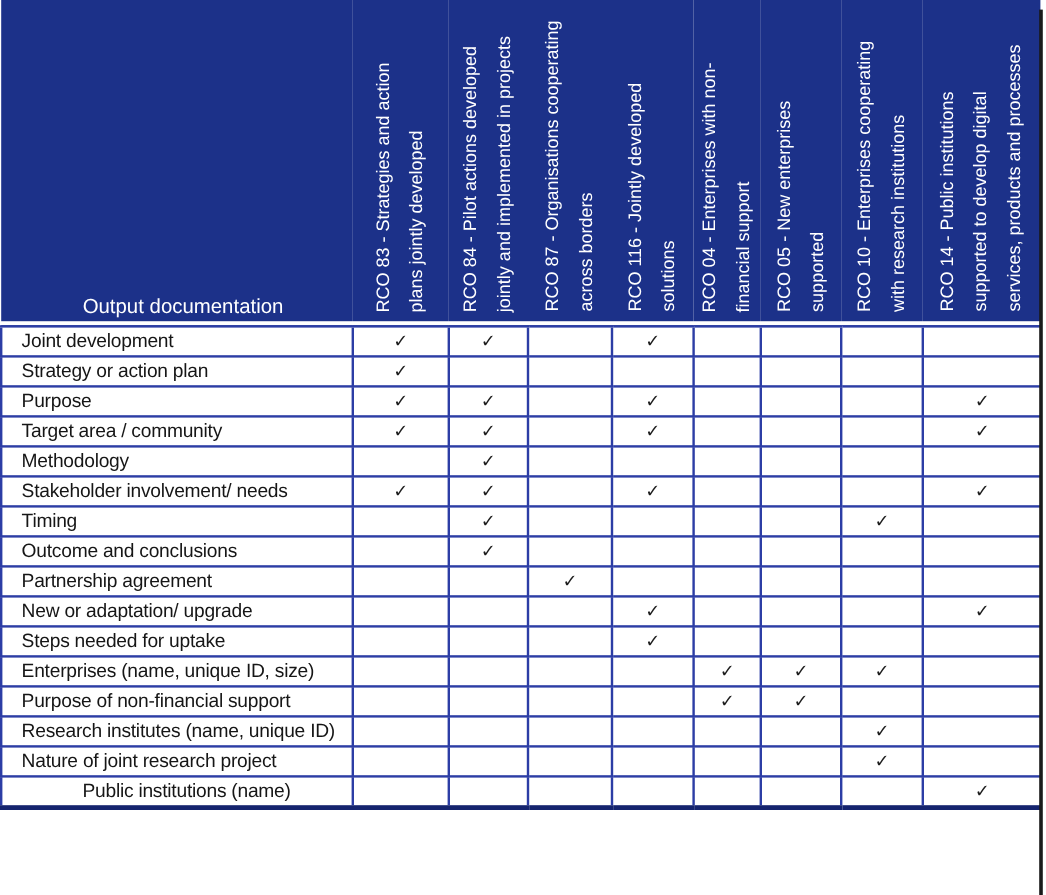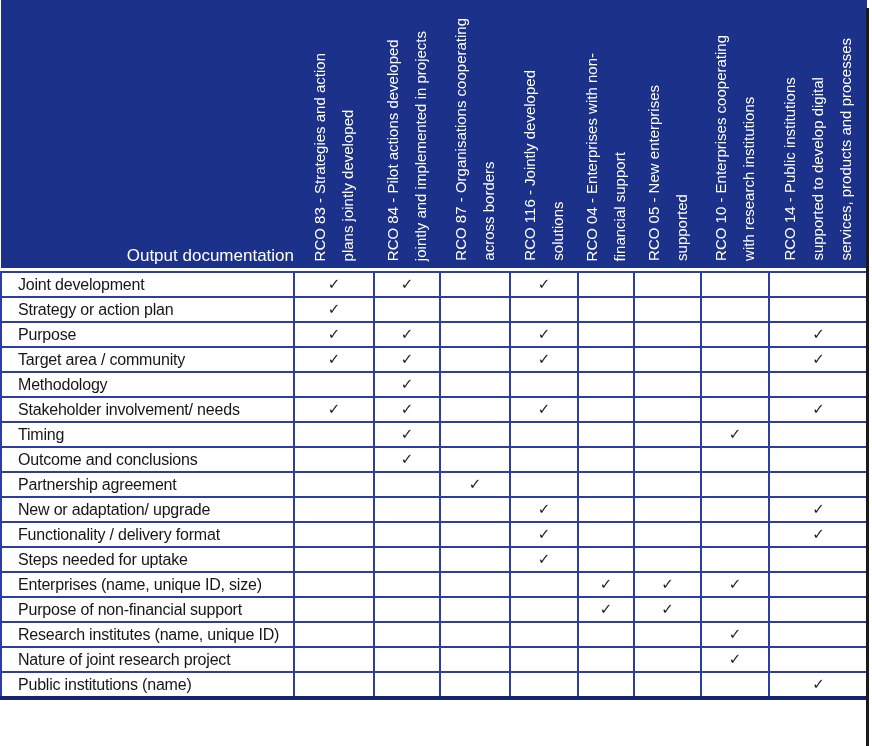--- a/index.html
+++ b/index.html
@@ -29,21 +29,21 @@
       #ffffff calc(100% - 3px),
       #ffffff 100%);
     height:272px;
     vertical-align:bottom;
     border:none;
     border-bottom:2px solid var(--grid);
     padding:0;
     font-weight:400;
   }
   th.corner{
-    text-align:right;
+    text-align:center;
     color:var(--header-text);
     font-size:17px;
     padding:0 0 5px 10px;
   }
   th.col-head{text-align:center;padding-bottom:6px;}
   .vert{
     display:inline-block;
     writing-mode:vertical-rl;
     transform:rotate(180deg);
     color:var(--header-text);
@@ -71,21 +71,21 @@
   }
   td.check{
     text-align:center;
     font-family:"DejaVu Sans",sans-serif;
     font-size:15px;
     font-weight:700;
     color:var(--check);
     padding-left:0;
     padding-right:0;
   }
-  tbody tr:last-child td{border-bottom:4px solid var(--bottom);}
+  tbody tr:last-child td{border-bottom:4px solid var(--bottom);text-align:center;}
   tbody td:last-child{border-right:none;}
 
   
   .edge-line{position:absolute;left:866px;top:8px;width:3px;height:738px;background:var(--edge);}
 </style>
 </head>
 <body>
 
 <div class="stage">
   <table class="matrix">
@@ -229,31 +229,20 @@
           <td class="check"></td>
           <td class="check"></td>
           <td class="check"></td>
           <td class="check">✓</td>
           <td class="check"></td>
           <td class="check"></td>
           <td class="check"></td>
           <td class="check">✓</td>
         </tr>
         <tr>
-          <td class="label">Functionality / delivery format</td>
-          <td class="check"></td>
-          <td class="check"></td>
-          <td class="check"></td>
-          <td class="check">✓</td>
-          <td class="check"></td>
-          <td class="check"></td>
-          <td class="check"></td>
-          <td class="check">✓</td>
-        </tr>
-        <tr>
           <td class="label">Steps needed for uptake</td>
           <td class="check"></td>
           <td class="check"></td>
           <td class="check"></td>
           <td class="check">✓</td>
           <td class="check"></td>
           <td class="check"></td>
           <td class="check"></td>
           <td class="check"></td>
         </tr>

